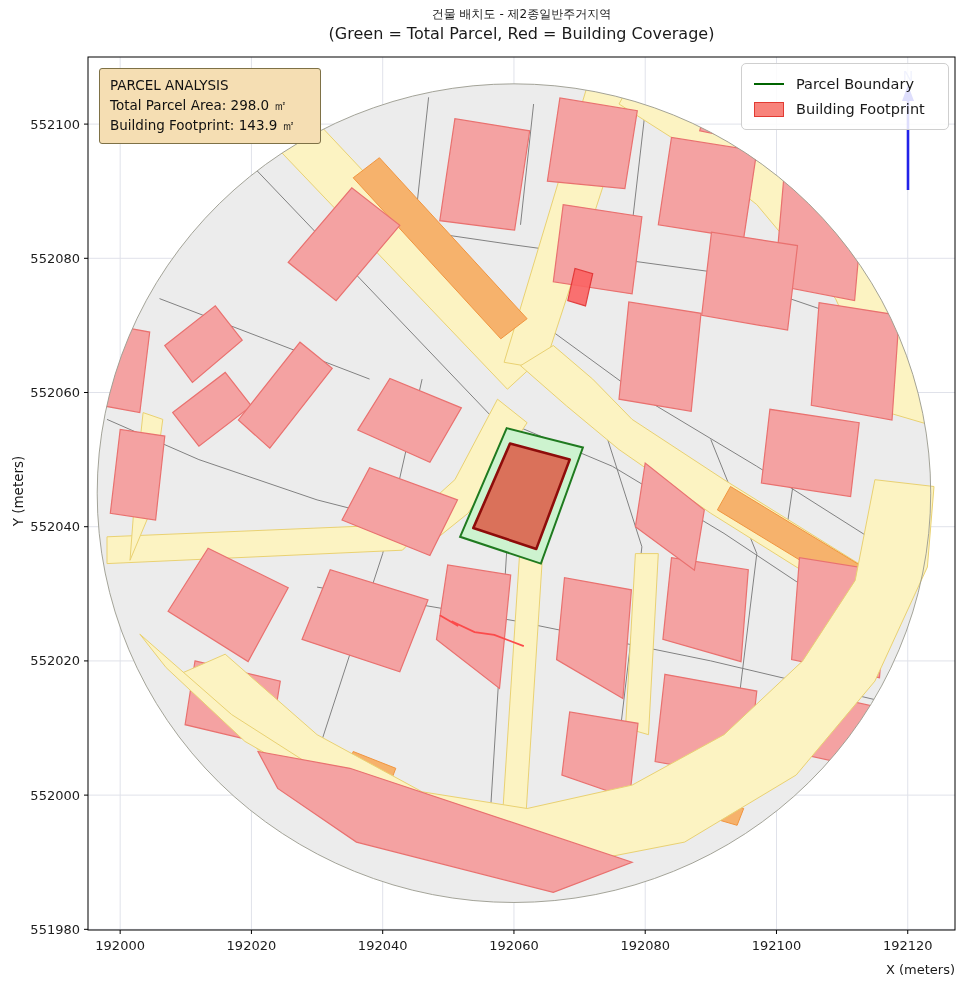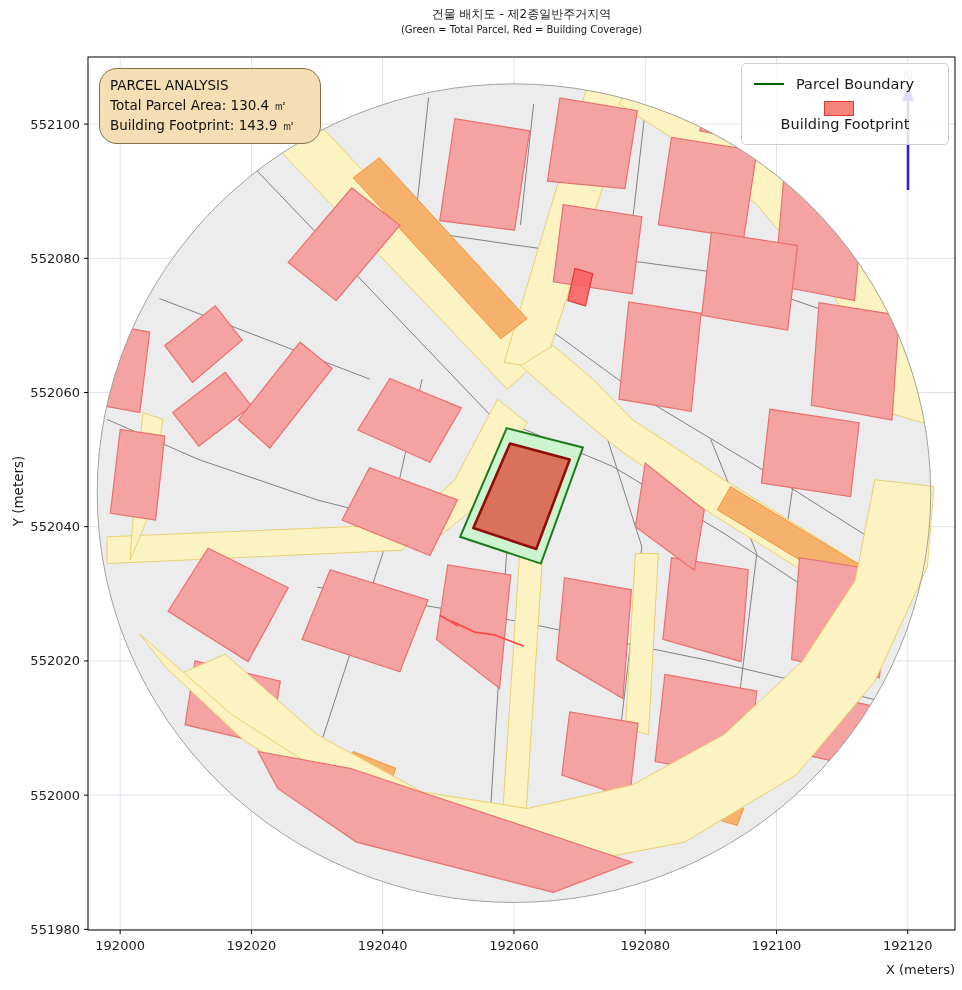--- a/index.html
+++ b/index.html
@@ -4,32 +4,32 @@
 <style>
   html,body{margin:0;padding:0;background:#ffffff;}
   #figure{
     position:relative;width:962px;height:990px;background:#ffffff;overflow:hidden;
     font-family:"DejaVu Sans","Liberation Sans",sans-serif;color:#1a1a1a;
   }
   #plot-svg{position:absolute;left:0;top:0;z-index:1;}
   .overlay{position:absolute;z-index:3;}
   #title-block{left:88px;top:6px;width:867px;text-align:center;line-height:1.42;z-index:2;}
   #title-line1{font-size:12px;color:#1a1a1a;}
-  #title-line2{font-size:10px;color:#1a1a1a;}
+  #title-line2{font-size:16px;color:#1a1a1a;}
   #info-box{
     left:99px;top:68px;width:222px;background:#f5deb3;border:1.4px solid #7e7146;
-    border-radius:18px;padding:7px 10px;font-size:13.5px;line-height:1.48;color:#111;
+    border-radius:3px;padding:7px 10px;font-size:13.5px;line-height:1.48;color:#111;
     box-sizing:border-box;
   }
   #legend-box{
     left:741px;top:63px;width:208px;background:rgba(255,255,255,0.85);
     border:1px solid #cfcfcf;border-radius:5px;padding:9px 12px;box-sizing:border-box;
   }
   .legend-row{display:flex;align-items:center;margin:3px 0;}
-  .legend-row + .legend-row{margin-top:9px;flex-direction:column;}
+  .legend-row + .legend-row{margin-top:9px;}
   .legend-swatch-line{width:30px;height:0;border-top:2.2px solid #006400;margin-right:12px;flex:0 0 auto;}
   .legend-swatch-patch{width:30px;height:15px;background:#f8837b;border:1.4px solid #e23b33;margin-right:12px;flex:0 0 auto;box-sizing:border-box;}
   .legend-label{font-size:14.5px;color:#1a1a1a;white-space:nowrap;}
   #xlabel{left:88px;top:962px;width:867px;text-align:right;font-size:13px;color:#1a1a1a;}
   #ylabel{left:-37px;top:483px;width:110px;text-align:center;font-size:13.5px;color:#1a1a1a;
           transform:rotate(-90deg);transform-origin:center center;}
 </style>
 </head>
 <body>
 
@@ -179,21 +179,21 @@
       </g>
     </svg>
 
   <div id="title-block" class="overlay">
     <div id="title-line1">건물 배치도 - 제2종일반주거지역</div>
     <div id="title-line2">(Green = Total Parcel, Red = Building Coverage)</div>
   </div>
 
   <div id="info-box" class="overlay">
     <div>PARCEL ANALYSIS</div>
-    <div>Total Parcel Area: 130.4 ㎡</div>
+    <div>Total Parcel Area: 298.0 ㎡</div>
     <div>Building Footprint: 143.9 ㎡</div>
   </div>
 
   <div id="legend-box" class="overlay">
     <div class="legend-row">
       <span class="legend-swatch-line" style="border-top-color: rgb(0, 100, 0);"></span>
       <span class="legend-label">Parcel Boundary</span>
     </div>
     <div class="legend-row">
       <span class="legend-swatch-patch" style="background: rgb(248, 131, 123); border-color: rgb(226, 59, 51);"></span>

